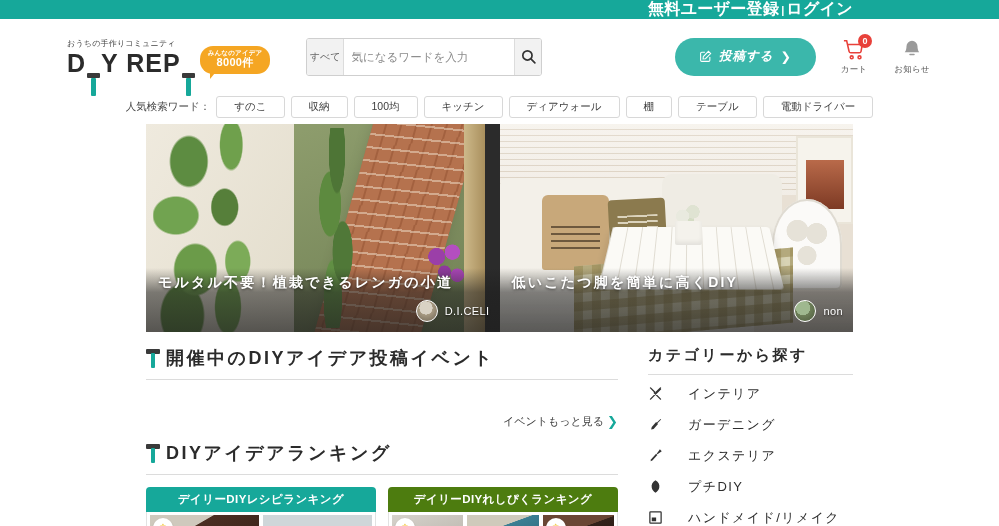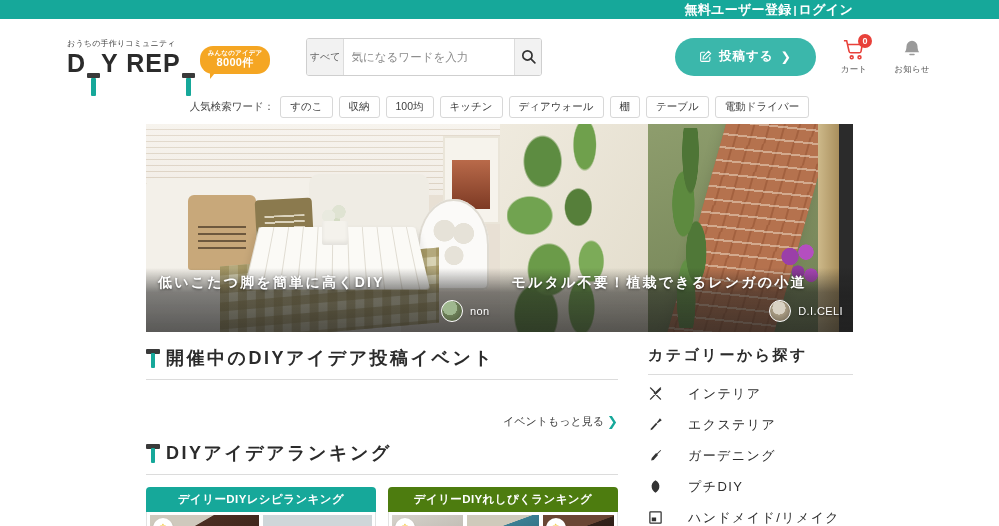--- a/index.html
+++ b/index.html
@@ -15,21 +15,21 @@
   .topbar {
     height: 19px;
     background: #16A89A;
     display: flex;
     align-items: center;
     justify-content: flex-end;
     padding-right: 146px;
   }
   .topbar a {
     color: #ffffff;
-    font-size: 13px;
+    font-size: 16px;
     font-weight: bold;
     text-decoration: none;
     letter-spacing: .3px;
   }
   .topbar .sep { color: #ffffff; font-size: 11px; margin: 0 2px; font-weight: bold; }
 
   
   .header {
     height: 75px;
     background: #ffffff;
@@ -135,20 +135,21 @@
     border: 0;
     border-radius: 20px;
     height: 38px;
     padding: 0 24px;
     font-size: 12.5px;
     font-weight: bold;
     letter-spacing: 1px;
     cursor: pointer;
     display: flex; align-items: center; gap: 7px;
     font-family: inherit;
+    font-style: italic;
   }
   .icon-col {
     display: flex; flex-direction: column; align-items: center;
     cursor: pointer; position: relative; width: 40px;
   }
   .icon-col .glyph { height: 26px; display: flex; align-items: center; }
   .icon-col .cap { font-size: 8.5px; color: #555; margin-top: 1px; letter-spacing: .2px; }
   .badge {
     position: absolute; top: -3px; right: 2px;
     background: #E8413A; color: #fff;
@@ -162,21 +163,21 @@
   .kwrow {
     height: 26px;
     display: flex; align-items: center; justify-content: center;
     gap: 6px;
     font-size: 10.5px;
   }
   .kwlabel { color: #444; margin-right: 0; }
   .kw {
     border: 1px solid #d8d8d8;
     border-radius: 3px;
-    padding: 3px 9px;
+    padding: 3px 17px;
     font-size: 10.5px;
     color: #3d3d3d;
     background: #fff;
     cursor: pointer;
     white-space: nowrap;
   }
 
   
   .hero {
     margin: 4px 146px 0 146px;
@@ -450,20 +451,39 @@
   <span class="kw">100均</span>
   <span class="kw">キッチン</span>
   <span class="kw">ディアウォール</span>
   <span class="kw">棚</span>
   <span class="kw">テーブル</span>
   <span class="kw">電動ドライバー</span>
 </div>
 
 <div class="hero">
 
+  <div class="hero-card">
+    <div class="photo-garden">
+      <div class="pg-wall"></div>
+        <div class="pg-ground"></div>
+      <div class="pg-path"></div>
+        <div class="pg-green2"></div>
+      <div class="pg-bush"></div>
+        <div class="pg-flowers"></div>
+      <div class="pg-postR"></div>
+        <div class="pg-edge"></div>
+    </div>
+    <div class="hero-overlay"></div>
+    <div class="hero-title">モルタル不要！植栽できるレンガの小道</div>
+    <div class="hero-user u2">
+      <span class="av"></span>
+      <span class="nm">D.I.CELI</span>
+    </div>
+  </div>
+
   <div class="hero-card left">
     <div class="photo-kotatsu">
       <div class="pk-wall"></div>
         <div class="pk-sofa"></div>
         <div class="pk-sofa2"></div>
       <div class="pk-fire"></div>
       <div class="pk-cush1"></div>
         <div class="pk-cush2"></div>
       <div class="pk-chair"></div>
       <div class="pk-cloth"></div>
@@ -473,39 +493,20 @@
           <div class="pot"></div>
         </div>
     </div>
     <div class="hero-overlay"></div>
     <div class="hero-title">低いこたつ脚を簡単に高くDIY</div>
     <div class="hero-user">
       <span class="av"></span>
       <span class="nm">non</span>
     </div>
   </div>
-
-  <div class="hero-card">
-    <div class="photo-garden">
-      <div class="pg-wall"></div>
-        <div class="pg-ground"></div>
-      <div class="pg-path"></div>
-        <div class="pg-green2"></div>
-      <div class="pg-bush"></div>
-        <div class="pg-flowers"></div>
-      <div class="pg-postR"></div>
-        <div class="pg-edge"></div>
-    </div>
-    <div class="hero-overlay"></div>
-    <div class="hero-title">モルタル不要！植栽できるレンガの小道</div>
-    <div class="hero-user u2">
-      <span class="av"></span>
-      <span class="nm">D.I.CELI</span>
-    </div>
-  </div>
 </div>
 
 <div class="wrap">
 
   <div class="col-main">
 
     <div class="sec-head">
       <span class="hammer"></span>
       <span class="ttl">開催中のDIYアイデア投稿イベント</span>
     </div>
@@ -553,35 +554,35 @@
           <svg width="15" height="15" viewBox="0 0 24 24" stroke="#333" stroke-width="2.2" fill="none" stroke-linecap="round">
             <path d="M4 3l7 7M20 3l-7 7M4 21l16-16M20 21L10 11"></path>
           </svg>
         </span>
         <span>インテリア</span>
       </div>
 
       <div class="cat-item">
         <span class="cat-icon">
           <svg width="15" height="15" viewBox="0 0 24 24" fill="#333">
+            <path d="M20 3l1 1-9 9-1-1z"></path>
+              <path d="M13 8l3 3-7 8-4 1 1-4z"></path>
+          </svg>
+        </span>
+        <span>ガーデニング</span>
+      </div>
+
+      <div class="cat-item">
+        <span class="cat-icon">
+          <svg width="15" height="15" viewBox="0 0 24 24" fill="#333">
             <path d="M19 2l3 3-7 5-1-1z"></path>
               <path d="M13 9l2 2-8 9-3 1 1-3z"></path>
           </svg>
         </span>
         <span>エクステリア</span>
-      </div>
-
-      <div class="cat-item">
-        <span class="cat-icon">
-          <svg width="15" height="15" viewBox="0 0 24 24" fill="#333">
-            <path d="M20 3l1 1-9 9-1-1z"></path>
-              <path d="M13 8l3 3-7 8-4 1 1-4z"></path>
-          </svg>
-        </span>
-        <span>ガーデニング</span>
       </div>
 
       <div class="cat-item">
         <span class="cat-icon">
           <svg width="15" height="15" viewBox="0 0 24 24" fill="#333">
             <path d="M12 2C7 5 5 9 6 14c.6 3 3 6 6 8 3-2 5.4-5 6-8 1-5-1-9-6-12z"></path>
           </svg>
         </span>
         <span>プチDIY</span>
       </div>

